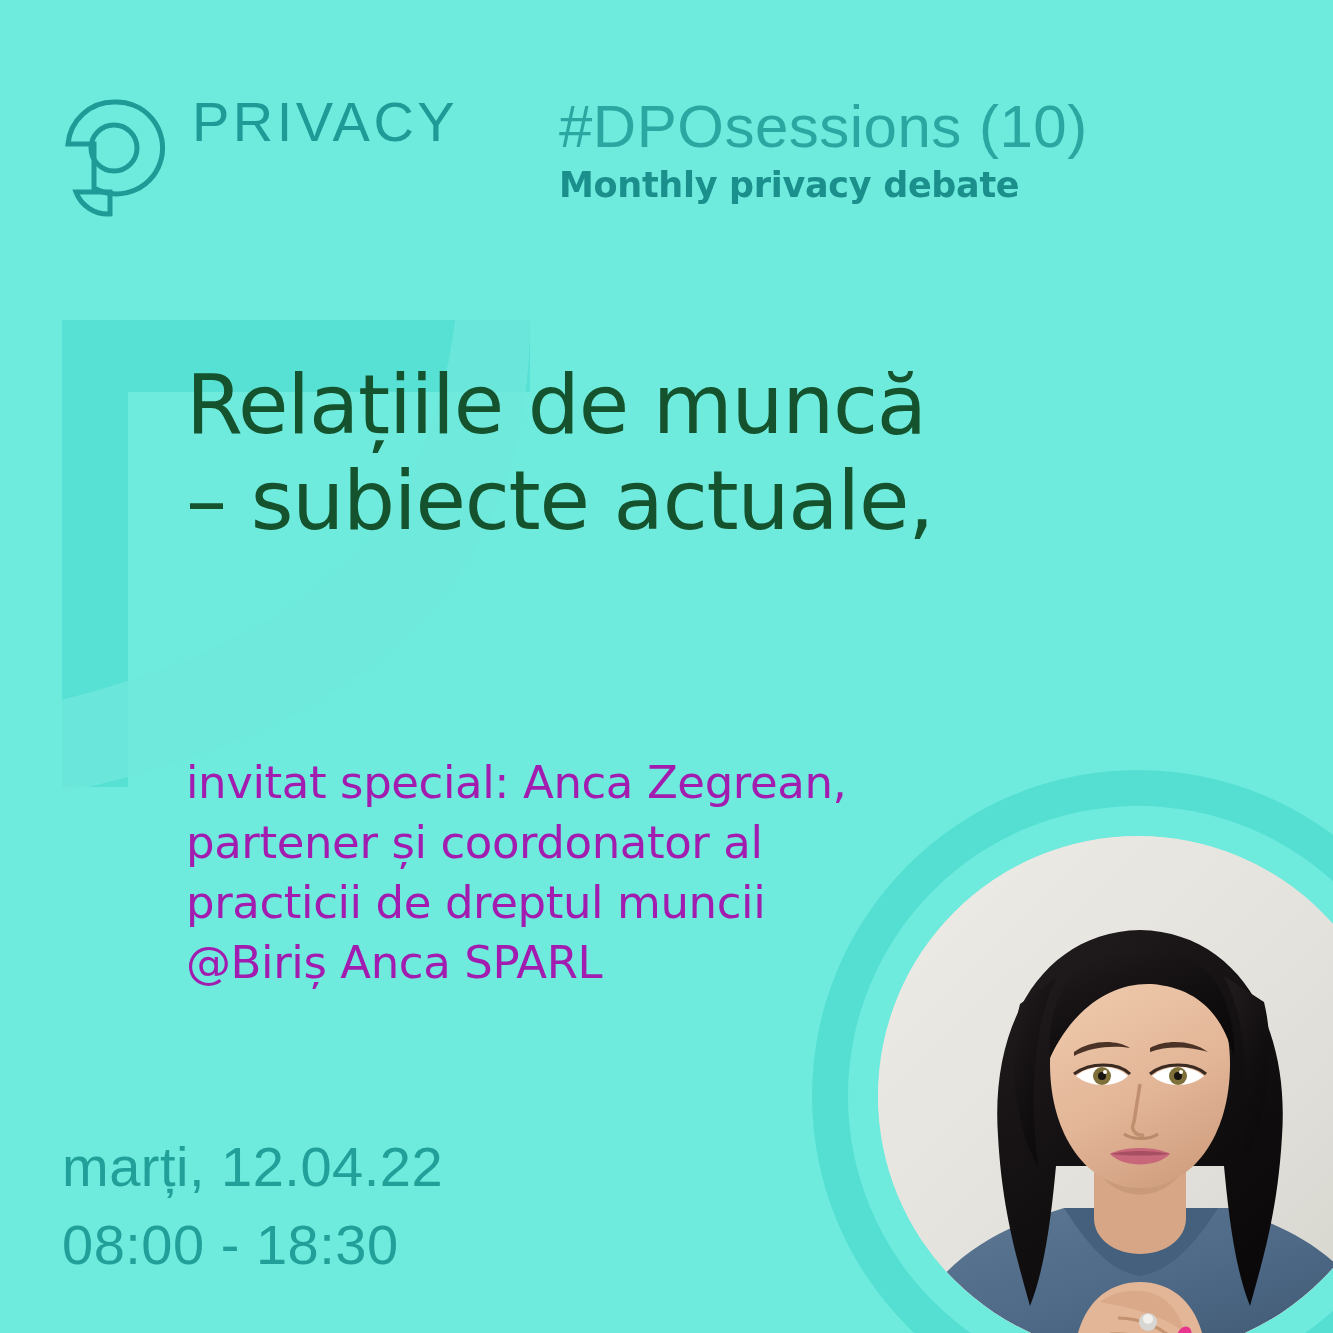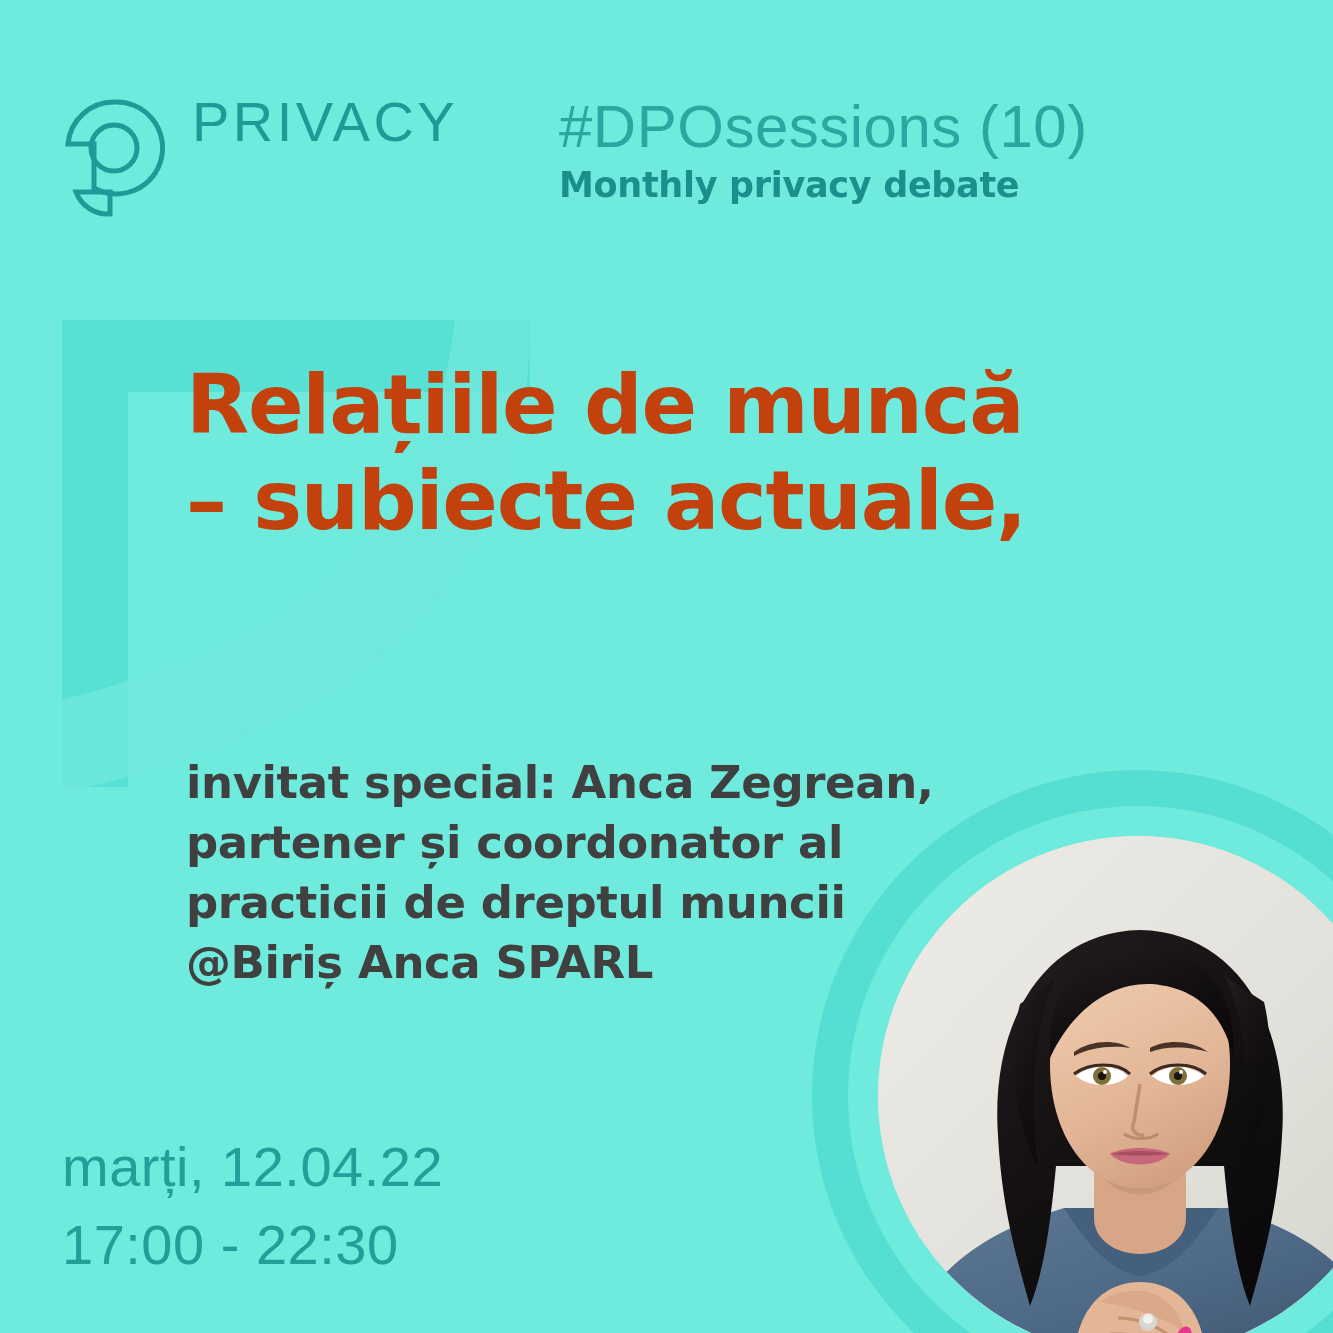--- a/index.html
+++ b/index.html
@@ -51,35 +51,35 @@
     font-size:35px;
     line-height:58px;
     font-weight:700;
     letter-spacing:-0.3px;
     white-space:nowrap;
   }
 
   
   .title{
     position:absolute;left:186px;top:357px;width:1060px;
-    color:#c2410c;
-    font-family:"DejaVu Sans", sans-serif;
-    font-weight:700;
+    color:#14532d;
+    font-family:"DejaVu Sans", sans-serif;
+    font-weight:400;
     font-size:82px;
     line-height:96px;
     letter-spacing:-1.2px;
   }
   .title div{white-space:nowrap;}
 
   
   .speaker{
     position:absolute;left:186px;top:753px;width:820px;
-    color:#404040;
-    font-family:"DejaVu Sans", sans-serif;
-    font-weight:700;
+    color:#a21caf;
+    font-family:"DejaVu Sans", sans-serif;
+    font-weight:400;
     font-size:45px;
     line-height:60px;
     letter-spacing:-0.4px;
   }
   .speaker div{white-space:nowrap;}
 
   
   .datetime{
     position:absolute;left:62px;top:1128px;width:700px;
     color:#21A09A;
@@ -148,21 +148,21 @@
 
   <div class="speaker">
     <div>invitat special: Anca Zegrean,</div>
     <div>partener și coordonator al</div>
     <div>practicii de dreptul muncii</div>
     <div>@Biriș Anca SPARL</div>
   </div>
 
   <div class="datetime">
     <div>marți, 12.04.22</div>
-    <div>17:00 - 22:30</div>
+    <div>08:00 - 18:30</div>
   </div>
 
   <div class="photo-wrap">
     <svg class="photo-svg" viewBox="0 0 520 520" xmlns="http://www.w3.org/2000/svg">
       <defs>
         <linearGradient id="bgGrad" x1="0" y1="0" x2="1" y2="1">
           <stop offset="0%" stop-color="#EDECE7"></stop>
           <stop offset="55%" stop-color="#E2E1DB"></stop>
           <stop offset="100%" stop-color="#D4D3CC"></stop>
         </linearGradient>

